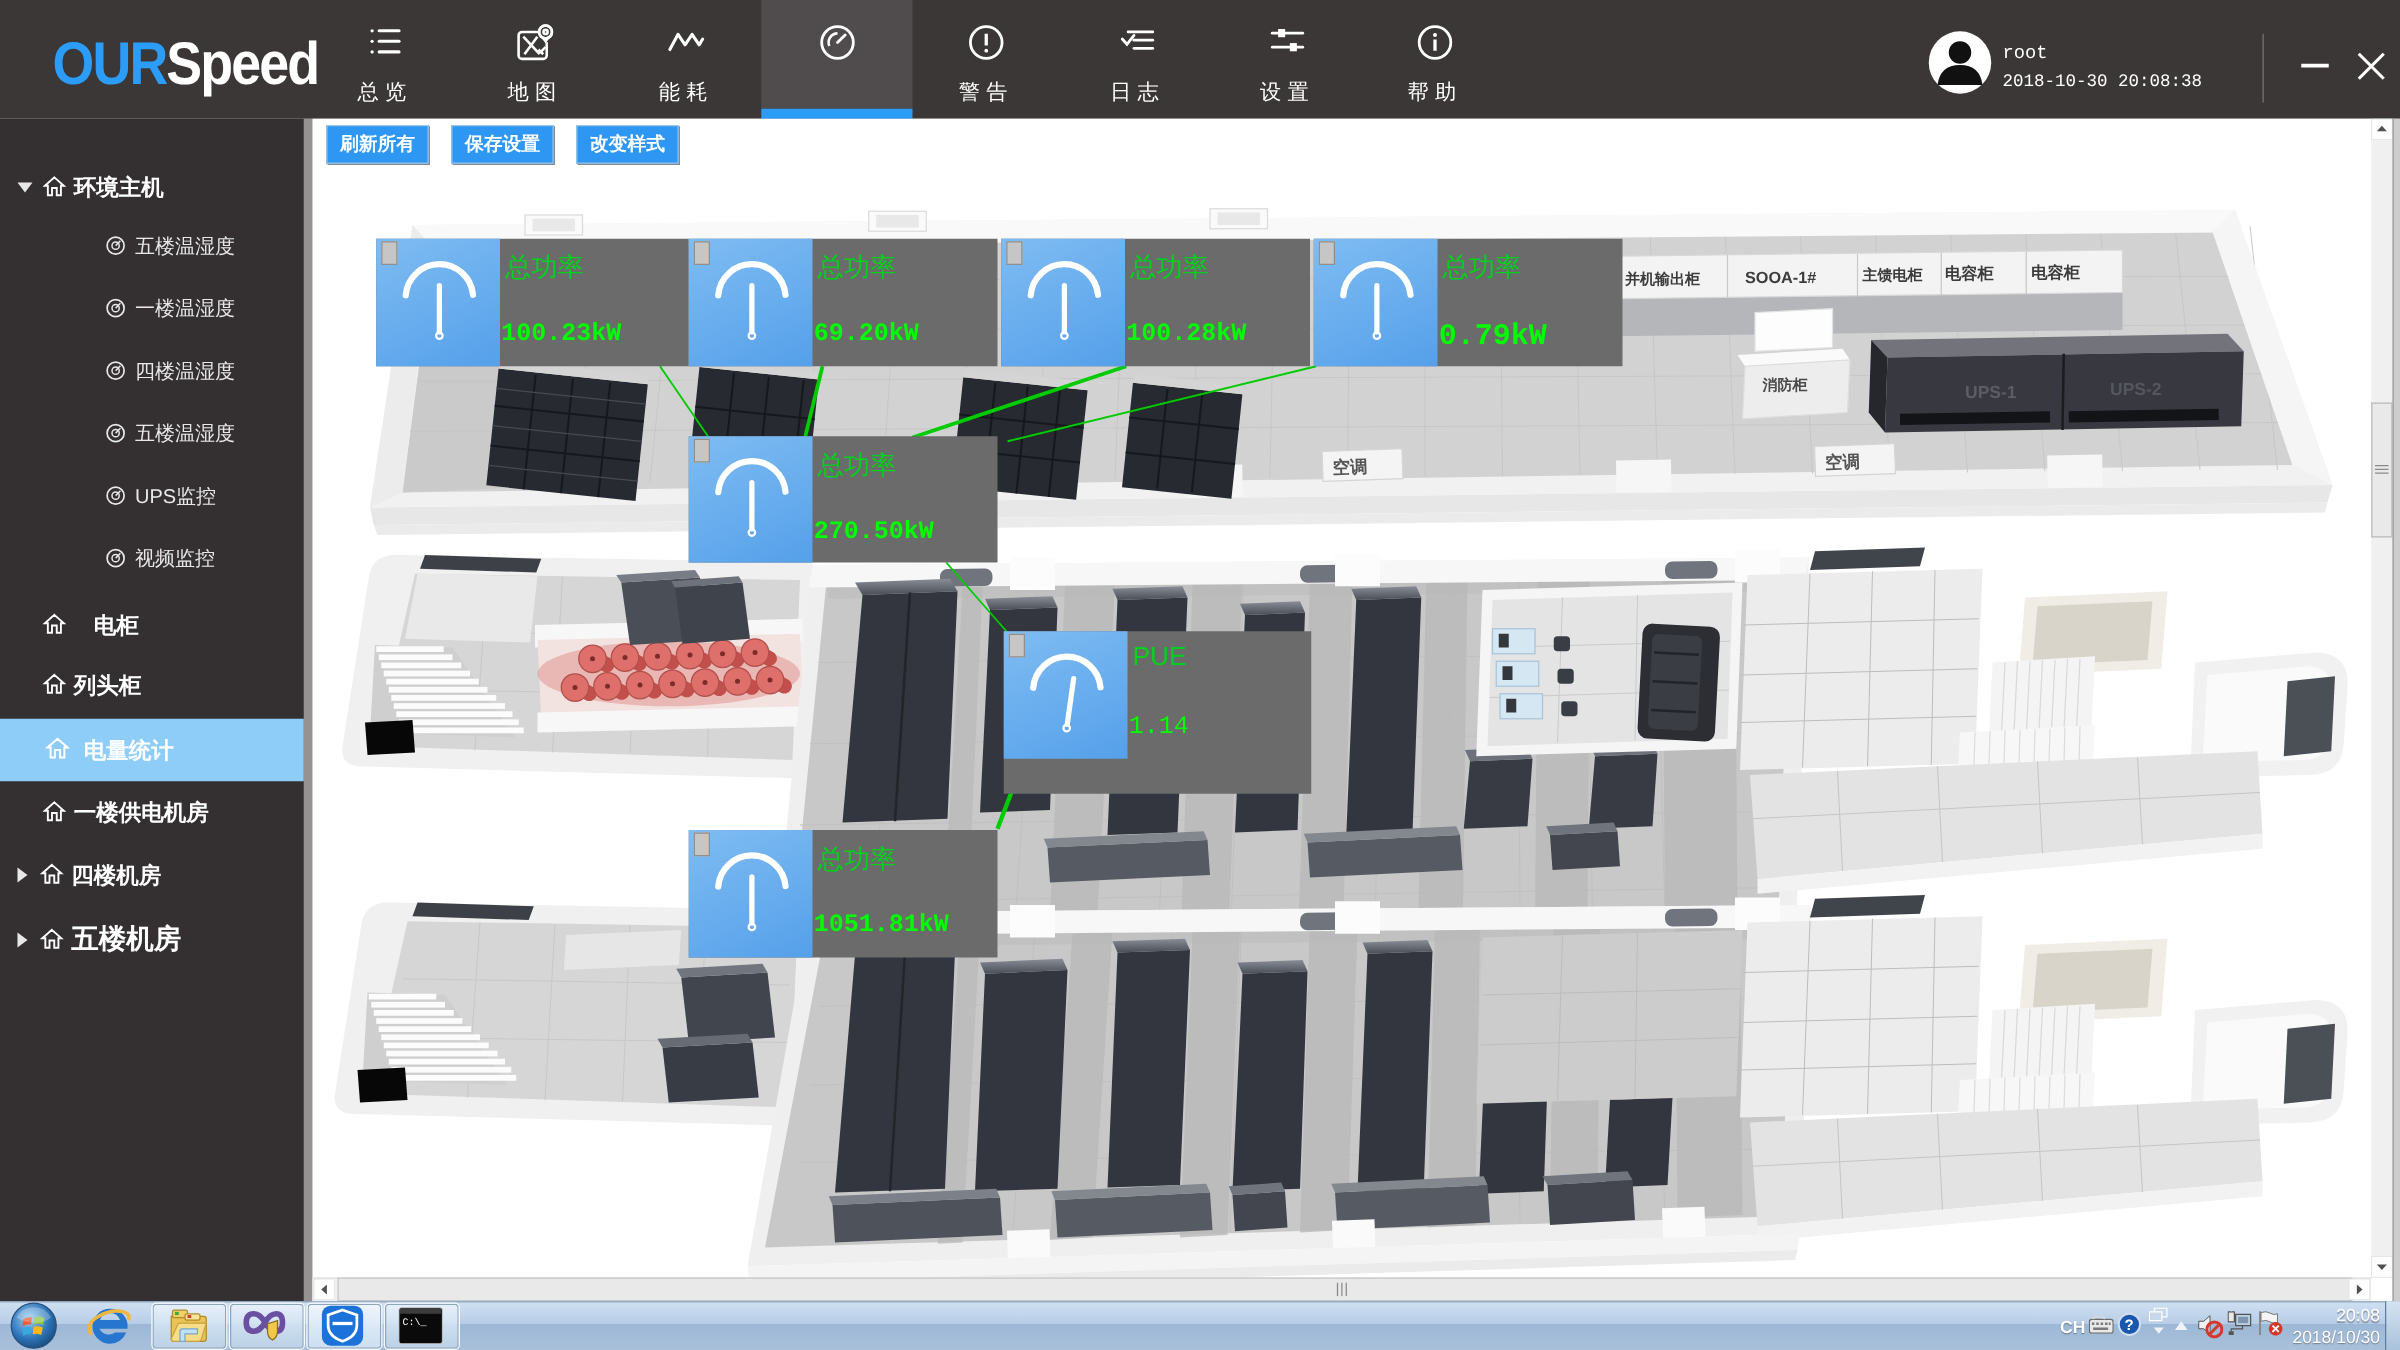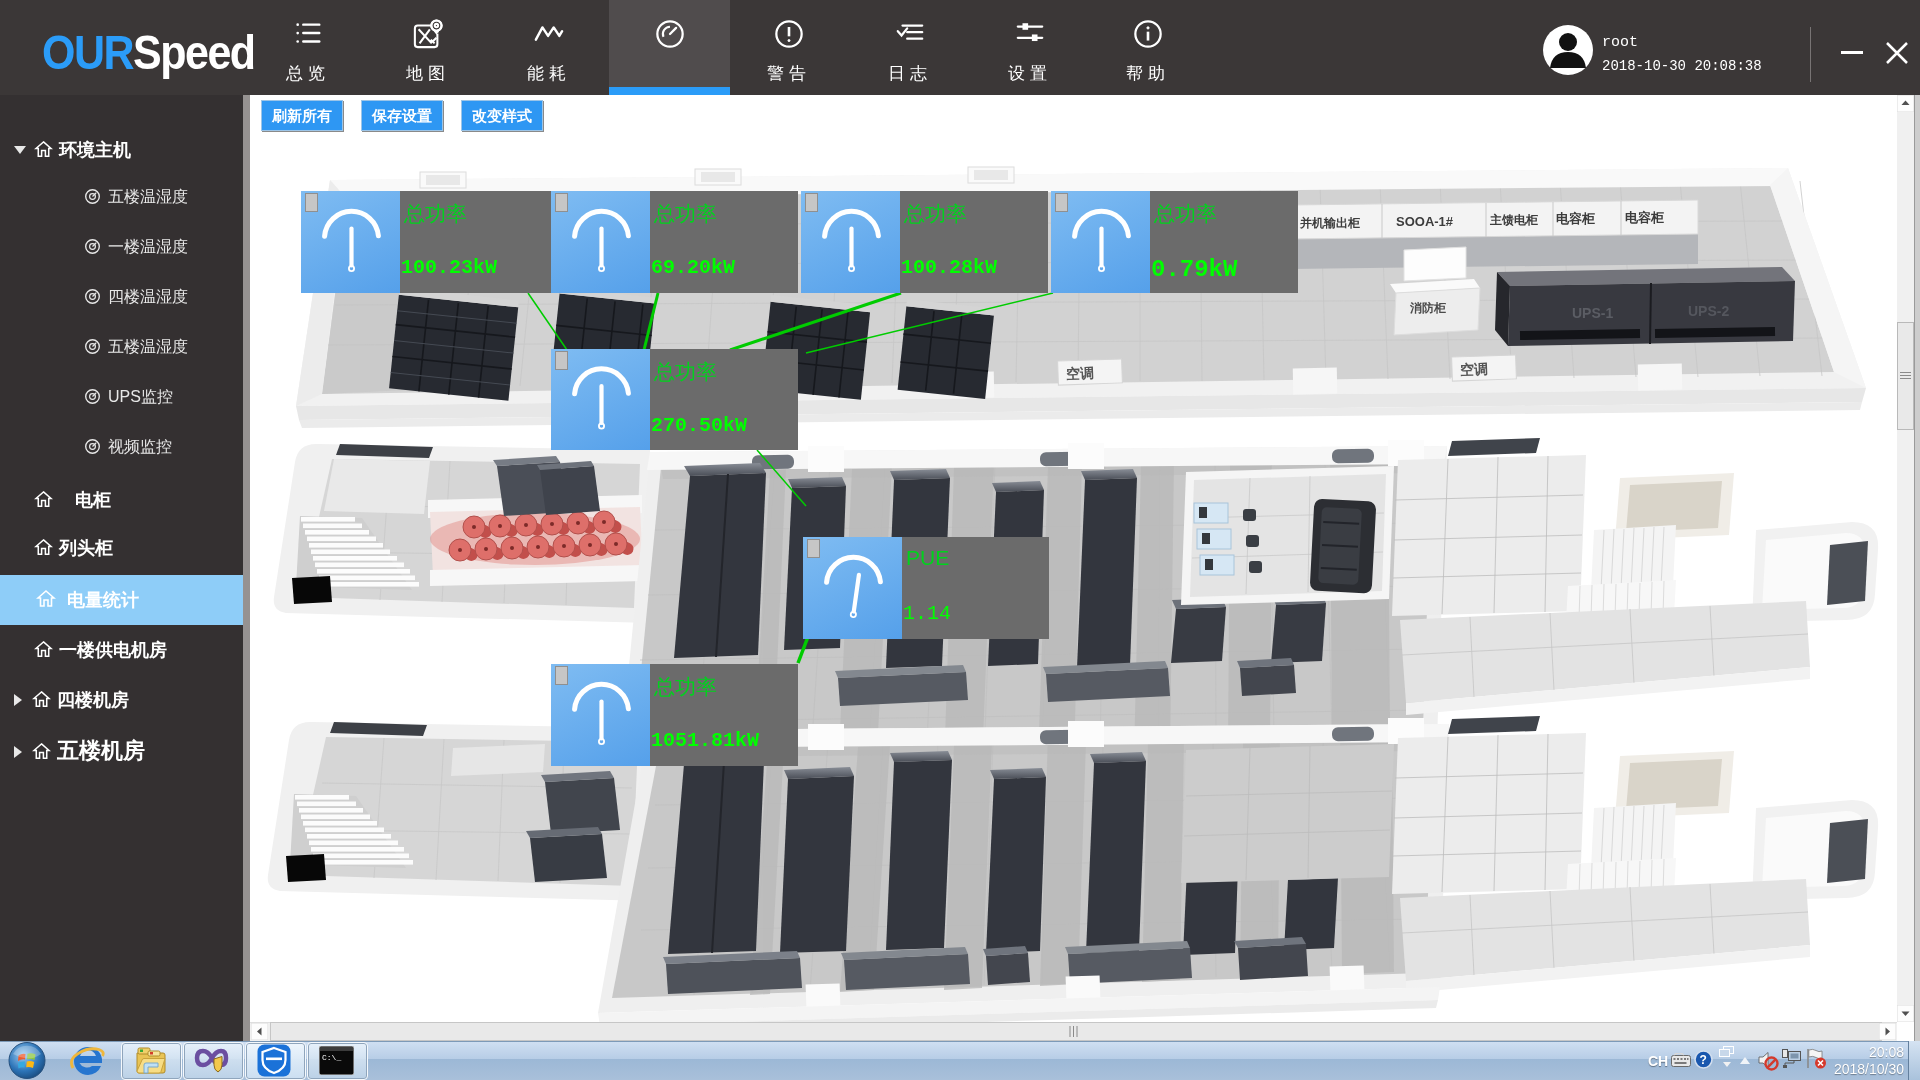--- a/index.html
+++ b/index.html
@@ -1004,21 +1004,21 @@
       <path d="M23.6,44.7 A27,27 0 0 1 77.4,44.3" stroke="#fff" stroke-width="5" fill="none" stroke-linecap="round"></path>
       <g transform="rotate(0 50.5 76)">
         <line x1="50.5" y1="37" x2="50.5" y2="74" stroke="#fff" stroke-width="4.2" stroke-linecap="round"></line>
         <circle cx="50.5" cy="77" r="2.6" stroke="#fff" stroke-width="1.8" fill="none"></circle>
       </g>
     </svg>
 <div class="abs" style="left:103px;top:9px;font-size:21px;color:#00d31d;">总功率</div>
 <div class="abs" style="left:100px;top:65px;font-size:20px;font-weight:bold;color:#00ff00;font-family:'Liberation Mono',monospace;">270.50kW</div>
 </div>
 
-<div class="abs" style="left:803px;top:505px;width:246px;height:102px;background:#6b6b6b;margin-top:32px;">
+<div class="abs" style="left:803px;top:505px;width:246px;height:130px;background:#6b6b6b;">
 <div class="abs" style="left:0;top:0;width:99px;height:102px;background:linear-gradient(155deg,#7fbcf2,#55a0ea);"></div>
 <div class="abs" style="left:4px;top:2px;width:11px;height:17px;background:#c6c6c6;border:1px solid #8f8f8f;"></div>
 <svg class="abs" style="left:0;top:0;" width="99" height="102" viewBox="0 0 99 101">
       <path d="M23.6,44.7 A27,27 0 0 1 77.4,44.3" stroke="#fff" stroke-width="5" fill="none" stroke-linecap="round"></path>
       <g transform="rotate(8 50.5 76)">
         <line x1="50.5" y1="37" x2="50.5" y2="74" stroke="#fff" stroke-width="4.2" stroke-linecap="round"></line>
         <circle cx="50.5" cy="77" r="2.6" stroke="#fff" stroke-width="1.8" fill="none"></circle>
       </g>
     </svg>
 <div class="abs" style="left:103px;top:9px;font-size:21px;color:#00d31d;">PUE</div>

